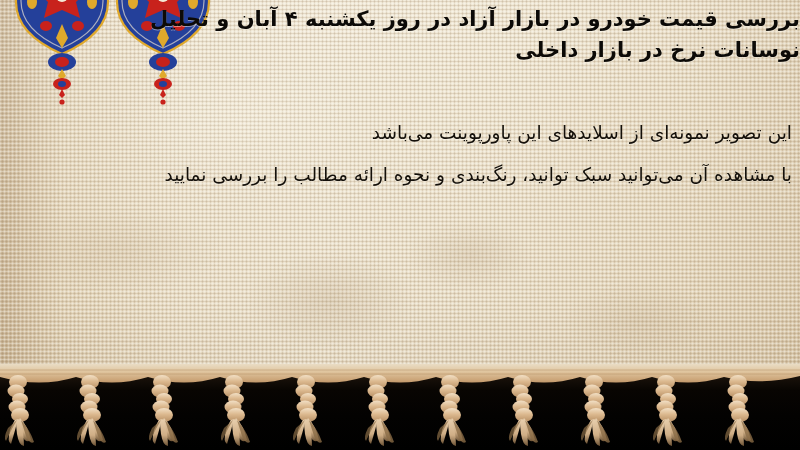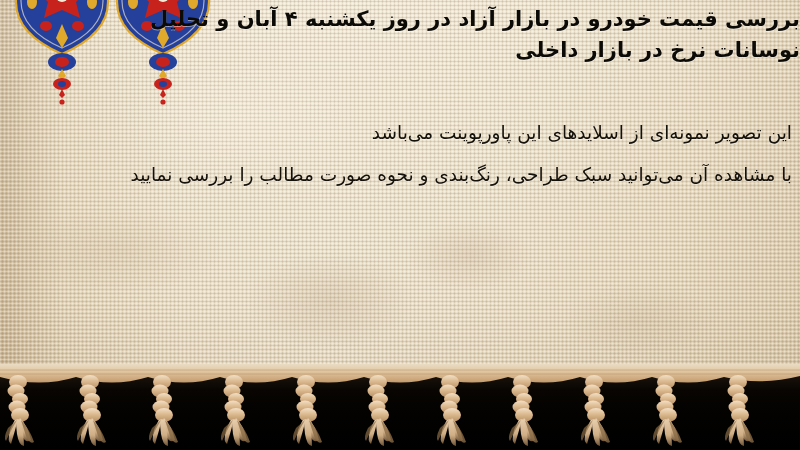--- a/index.html
+++ b/index.html
@@ -144,21 +144,21 @@
       </g>
   </svg>
 
   <div class="title-block">
     <div class="title-line">بررسی قیمت خودرو در بازار آزاد در روز یکشنبه ۴ آبان و تحلیل</div>
     <div class="title-line">نوسانات نرخ در بازار داخلی</div>
   </div>
 
   <div class="body-block">
     <div class="body-line">این تصویر نمونه‌ای از اسلایدهای این پاورپوینت می‌باشد</div>
-    <div class="body-line">با مشاهده آن می‌توانید سبک طراحی، رنگ‌بندی و نحوه صورت مطالب را بررسی نمایید</div>
+    <div class="body-line">با مشاهده آن می‌توانید سبک توانید، رنگ‌بندی و نحوه ارائه مطالب را بررسی نمایید</div>
   </div>
 
   <div class="black-band"></div>
 
   <svg class="fringe" viewBox="0 0 800 86" preserveAspectRatio="none">
     <defs>
       <linearGradient id="ropeGrad" x1="0" y1="0" x2="0" y2="1">
         <stop offset="0%" stop-color="#f2e0c6"></stop>
         <stop offset="45%" stop-color="#dcb98f"></stop>
         <stop offset="100%" stop-color="#b78f64"></stop>

